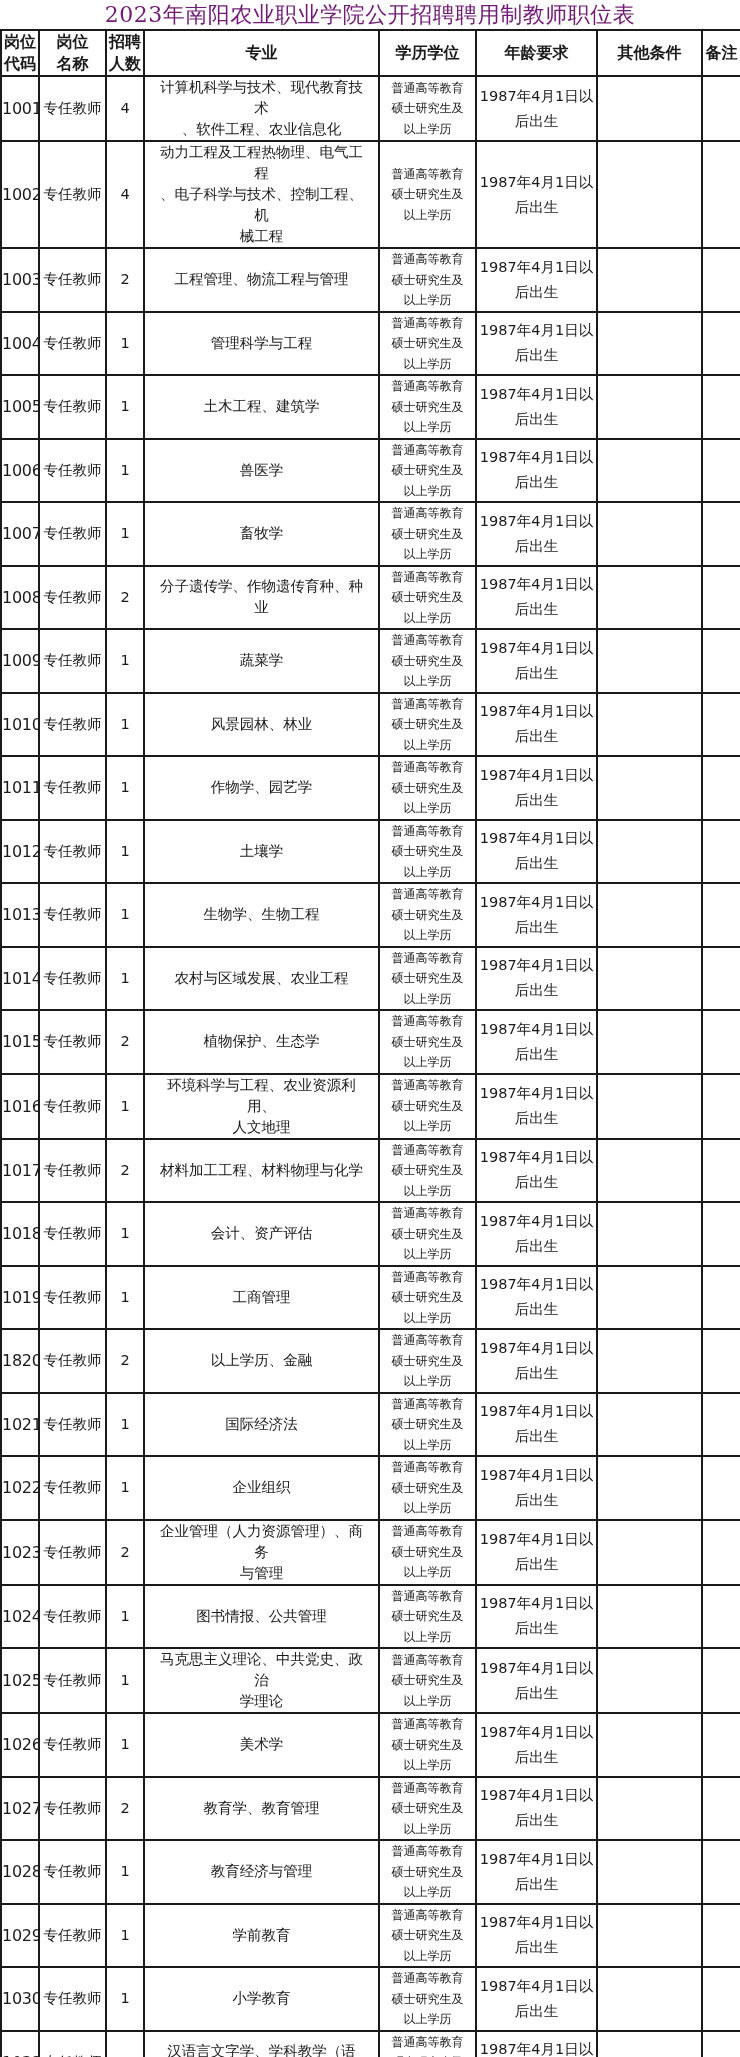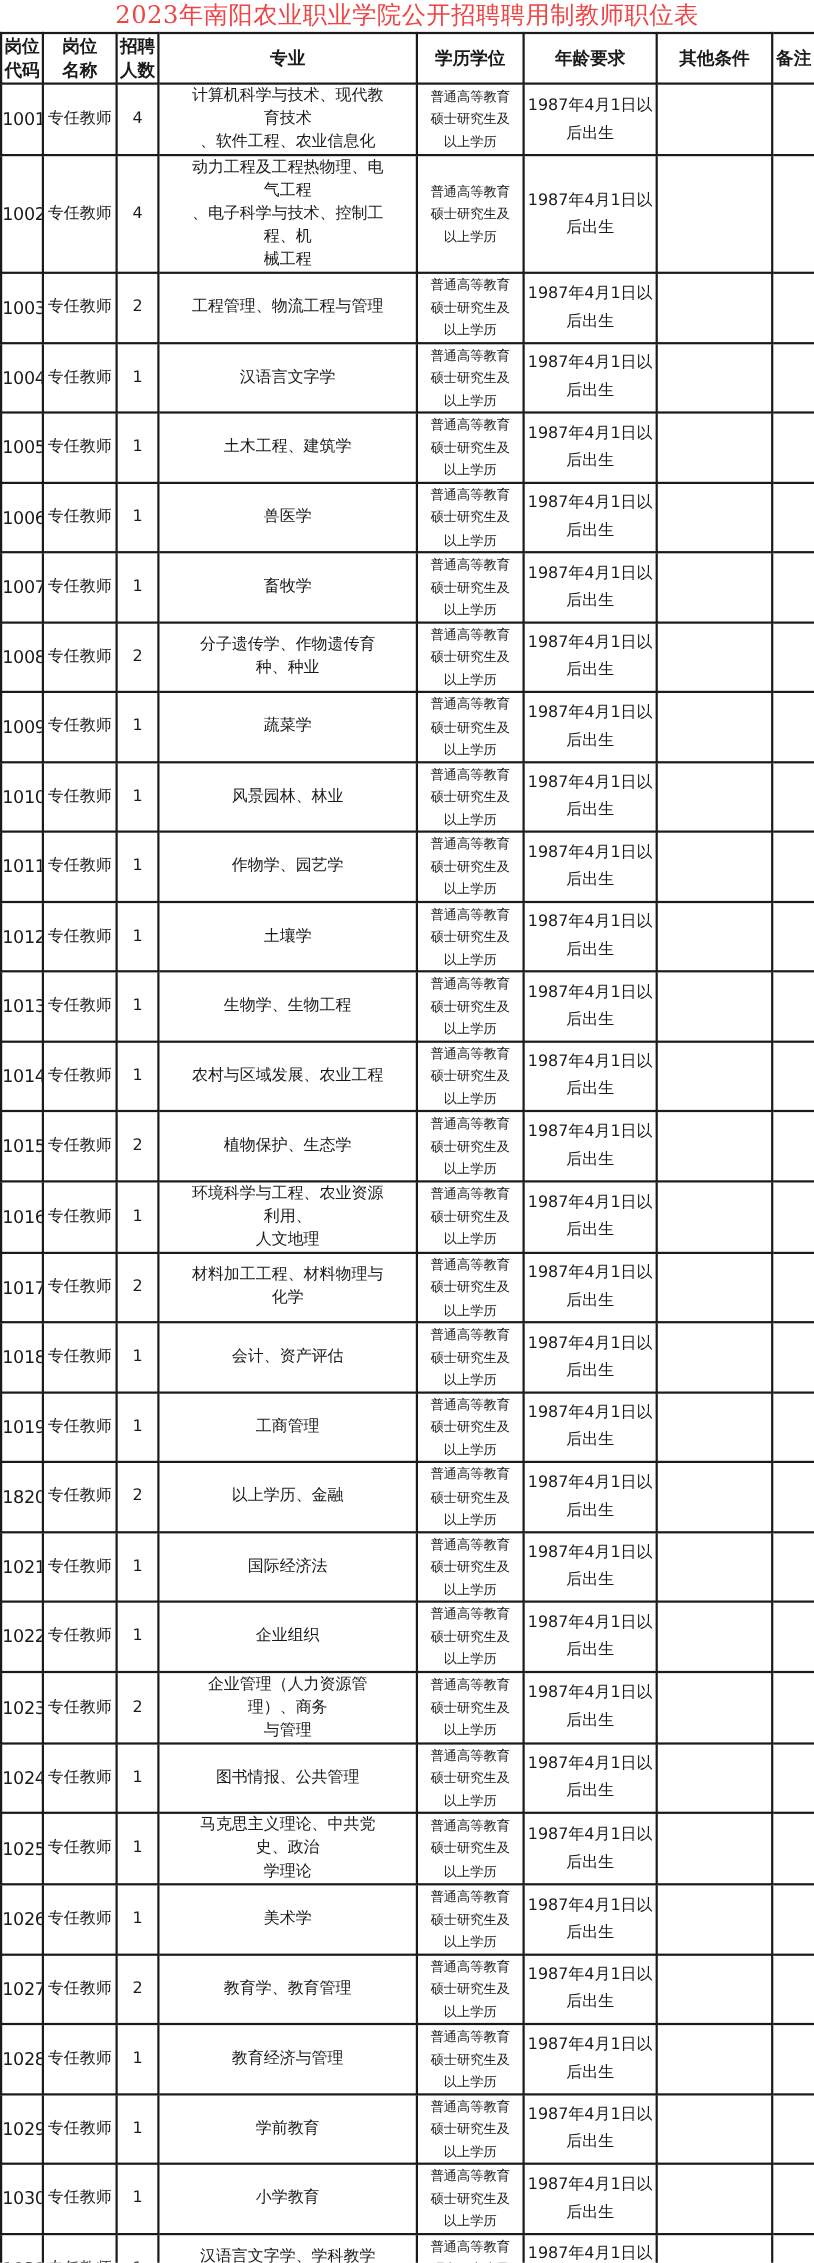--- a/index.html
+++ b/index.html
@@ -1,33 +1,33 @@
 <!DOCTYPE html>
 <html><head>
 <meta charset="utf-8">
 <style>
   html, body { margin: 0; padding: 0; background: #ffffff; }
   body { width: 740px; height: 2057px; overflow: hidden; font-family: "DejaVu Sans", "Liberation Sans", sans-serif; color: #1a1a1a; }
   .title {
     height: 29px; line-height: 30px; text-align: center;
     font-family: "DejaVu Serif", "Liberation Serif", serif;
-    font-size: 22px; color: #ef4444; letter-spacing: 0.5px; white-space: nowrap;
+    font-size: 22px; color: #701a75; letter-spacing: 0.5px; white-space: nowrap;
   }
   table {
     border-collapse: collapse; table-layout: fixed; width: 740px;
   }
   td, th {
     border: 2px solid #1a1a1a; padding: 0; text-align: center; vertical-align: middle;
     overflow: hidden;
   }
   th { font-weight: bold; font-size: 16px; line-height: 22px; height: 40px; }
   td { font-size: 14.5px; line-height: 21px; height: 60px; }
   tr.row-tall td { height: 61px; }
   .c-code { font-size: 16px; letter-spacing: -0.3px; }
-  .c-major { padding: 0 24px; }
+  .c-major { padding: 0 14px; }
   .c-edu { font-size: 12px; line-height: 20.5px; }
   .c-age { font-size: 14.5px; line-height: 25px; text-align: center; }
   th.th-left { text-align: left; padding-left: 2px; }
 </style>
 </head>
 <body>
 
 <div class="title">2023年南阳农业职业学院公开招聘聘用制教师职位表</div>
 
 <table>
@@ -81,21 +81,21 @@
     <td class="c-major"><span>工程管理、物流工程与管理</span></td>
     <td class="c-edu"><span>普通高等教育</span><br><span>硕士研究生及</span><br><span>以上学历</span></td>
     <td class="c-age"><span>1987年4月1日以</span><br><span>后出生</span></td>
     <td></td>
     <td></td>
   </tr>
       <tr class="row-tall">
     <td class="c-code">1004</td>
     <td>专任教师</td>
     <td>1</td>
-    <td class="c-major"><span>汉语言文字学</span></td>
+    <td class="c-major"><span>管理科学与工程</span></td>
     <td class="c-edu"><span>普通高等教育</span><br><span>硕士研究生及</span><br><span>以上学历</span></td>
     <td class="c-age"><span>1987年4月1日以</span><br><span>后出生</span></td>
     <td></td>
     <td></td>
   </tr>
       <tr class="row-tall">
     <td class="c-code">1005</td>
     <td>专任教师</td>
     <td>1</td>
     <td class="c-major"><span>土木工程、建筑学</span></td>

